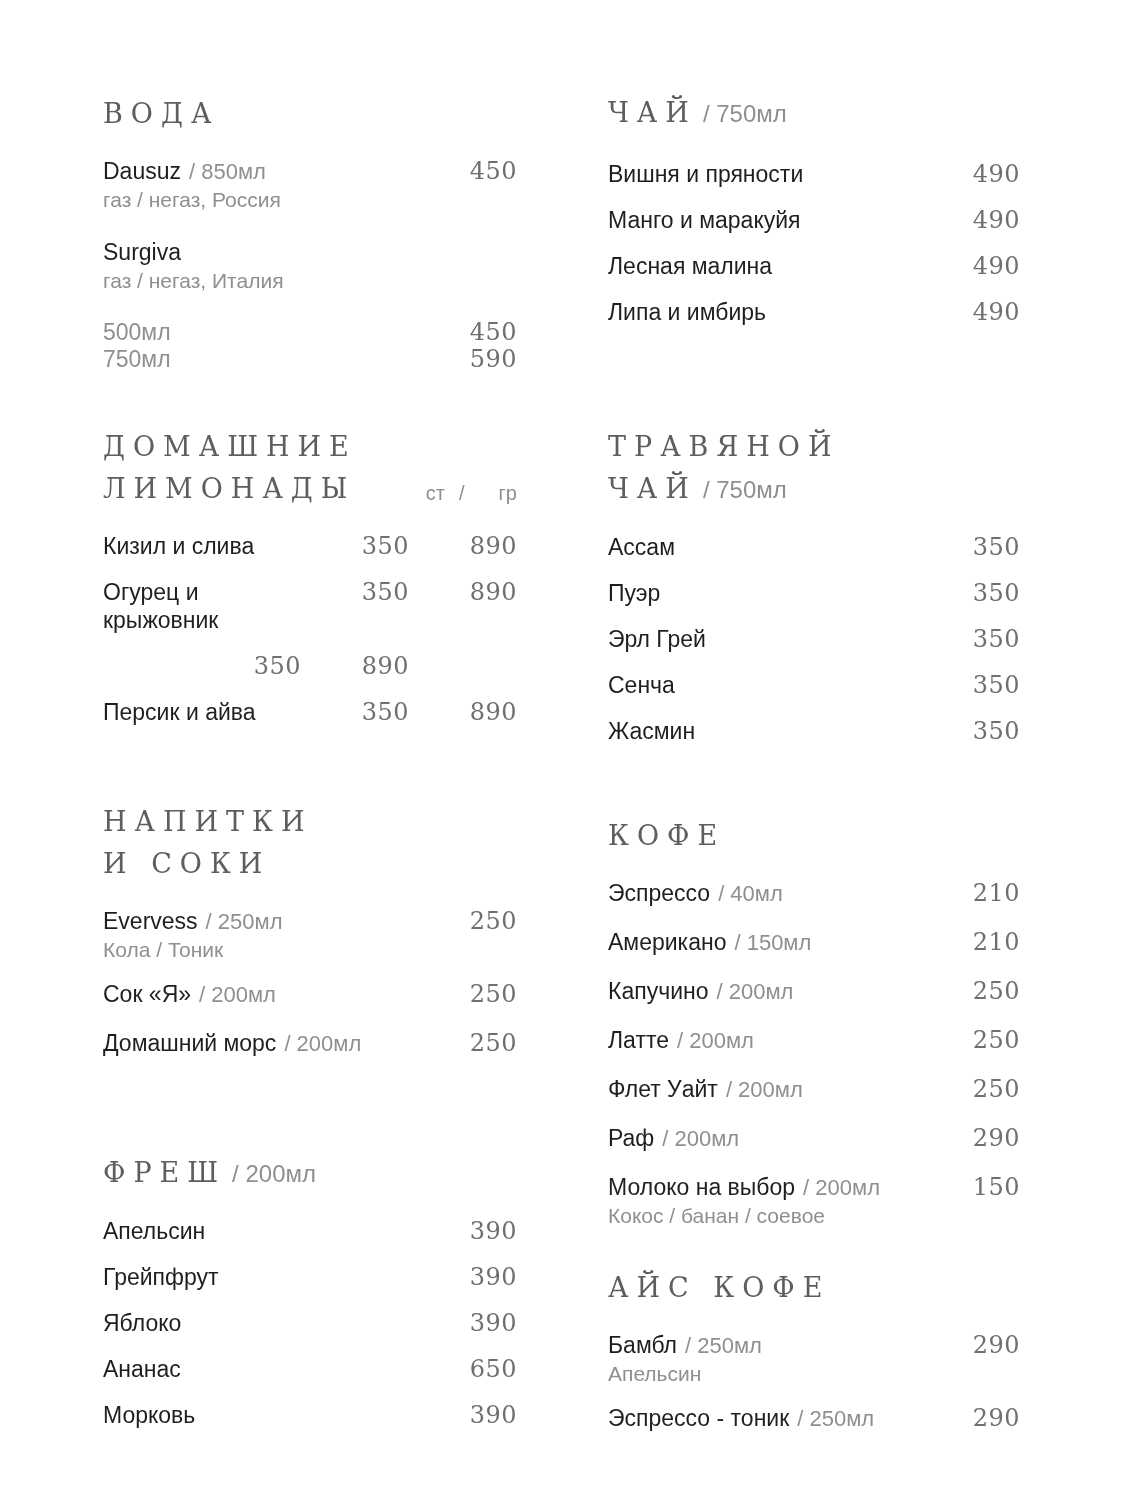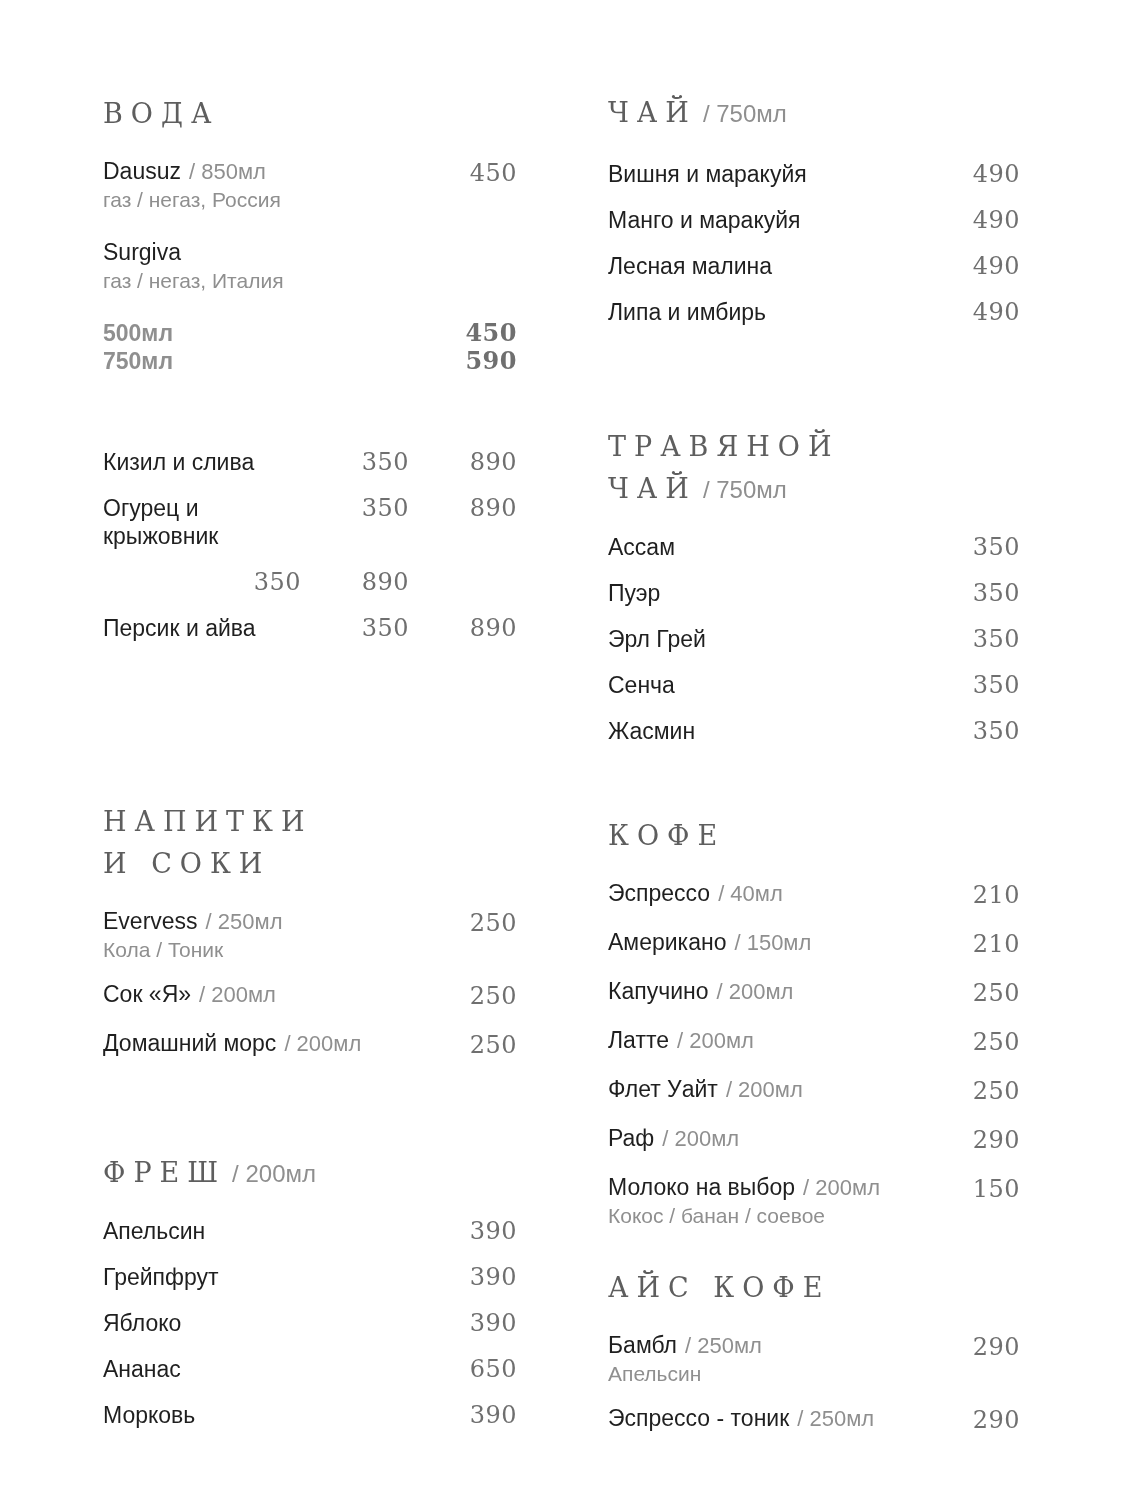--- a/index.html
+++ b/index.html
@@ -26,33 +26,33 @@
     font-family:"Liberation Sans", sans-serif;
     font-size:24px; letter-spacing:0;
     color:#8f8f8f; margin-left:6px;
   }
   .items { margin-top:22px; }
   .items-lg { margin-top:25px; }
 
   .item { margin-bottom:18px; }
   .sec-water .item { margin-bottom:26px; }
   .line {
-    display:flex; justify-content:space-between; align-items:center;
+    display:flex; justify-content:space-between; align-items:flex-start;
     line-height:28px;
   }
   .name { font-size:23px; color:#1f1f1f; }
   .vol  { font-size:22px; color:#8f8f8f; margin-left:8px; }
   .note { font-size:21px; color:#8f8f8f; line-height:24px; }
   .price {
     font-family:"DejaVu Serif", serif;
     font-size:24px; color:#6f6f6f; letter-spacing:0.5px;
     white-space:nowrap;
   }
 
-  .variants { margin-top:9px;font-weight:bold; }
+  .variants { margin-top:9px; }
   .vline { display:flex; justify-content:space-between; align-items:baseline; line-height:27px; }
   .vsize { font-size:23px; color:#8f8f8f; }
 
   .srow {
     display:flex; justify-content:space-between; align-items:baseline;
     line-height:28px; margin-bottom:18px;
   }
 
   .lem-head { display:grid; grid-template-columns:1fr 72px 72px; align-items:end; }
   .collab { font-size:20px; color:#8f8f8f; padding-bottom:5px; }
@@ -94,20 +94,31 @@
           </div>
           <div class="vline">
             <span class="vsize">750мл</span>
             <span class="price">590</span>
           </div>
         </div>
       </div>
     </section>
 
     <section class="sec" style="top:426px">
+      <div class="lem-head">
+        <h2 class="sec-title">
+          <div>ДОМАШНИЕ</div>
+          <div>ЛИМОНАДЫ</div>
+        </h2>
+        <div class="collab st">ст</div>
+        <div class="collab gr">
+          <span>/</span>
+            <span>гр</span>
+        </div>
+      </div>
       <div class="items">
         <div class="lrow">
           <span class="name">Кизил и слива</span>
           <span class="price">350</span>
           <span class="price">890</span>
         </div>
         <div class="lrow">
           <span class="name">Огурец и крыжовник</span>
           <span class="price">350</span>
           <span class="price">890</span>
@@ -181,21 +192,21 @@
   </div>
 
   <div class="col col-r">
 
     <section class="sec" style="top:92px">
       <h2 class="sec-title">
         <div><span>ЧАЙ</span><span class="sfx">/ 750мл</span></div>
       </h2>
       <div class="items items-lg">
         <div class="srow">
-          <span class="name">Вишня и маракуйя</span>
+          <span class="name">Вишня и пряности</span>
           <span class="price">490</span>
         </div>
         <div class="srow">
           <span class="name">Манго и маракуйя</span>
           <span class="price">490</span>
         </div>
         <div class="srow">
           <span class="name">Лесная малина</span>
           <span class="price">490</span>
         </div>

